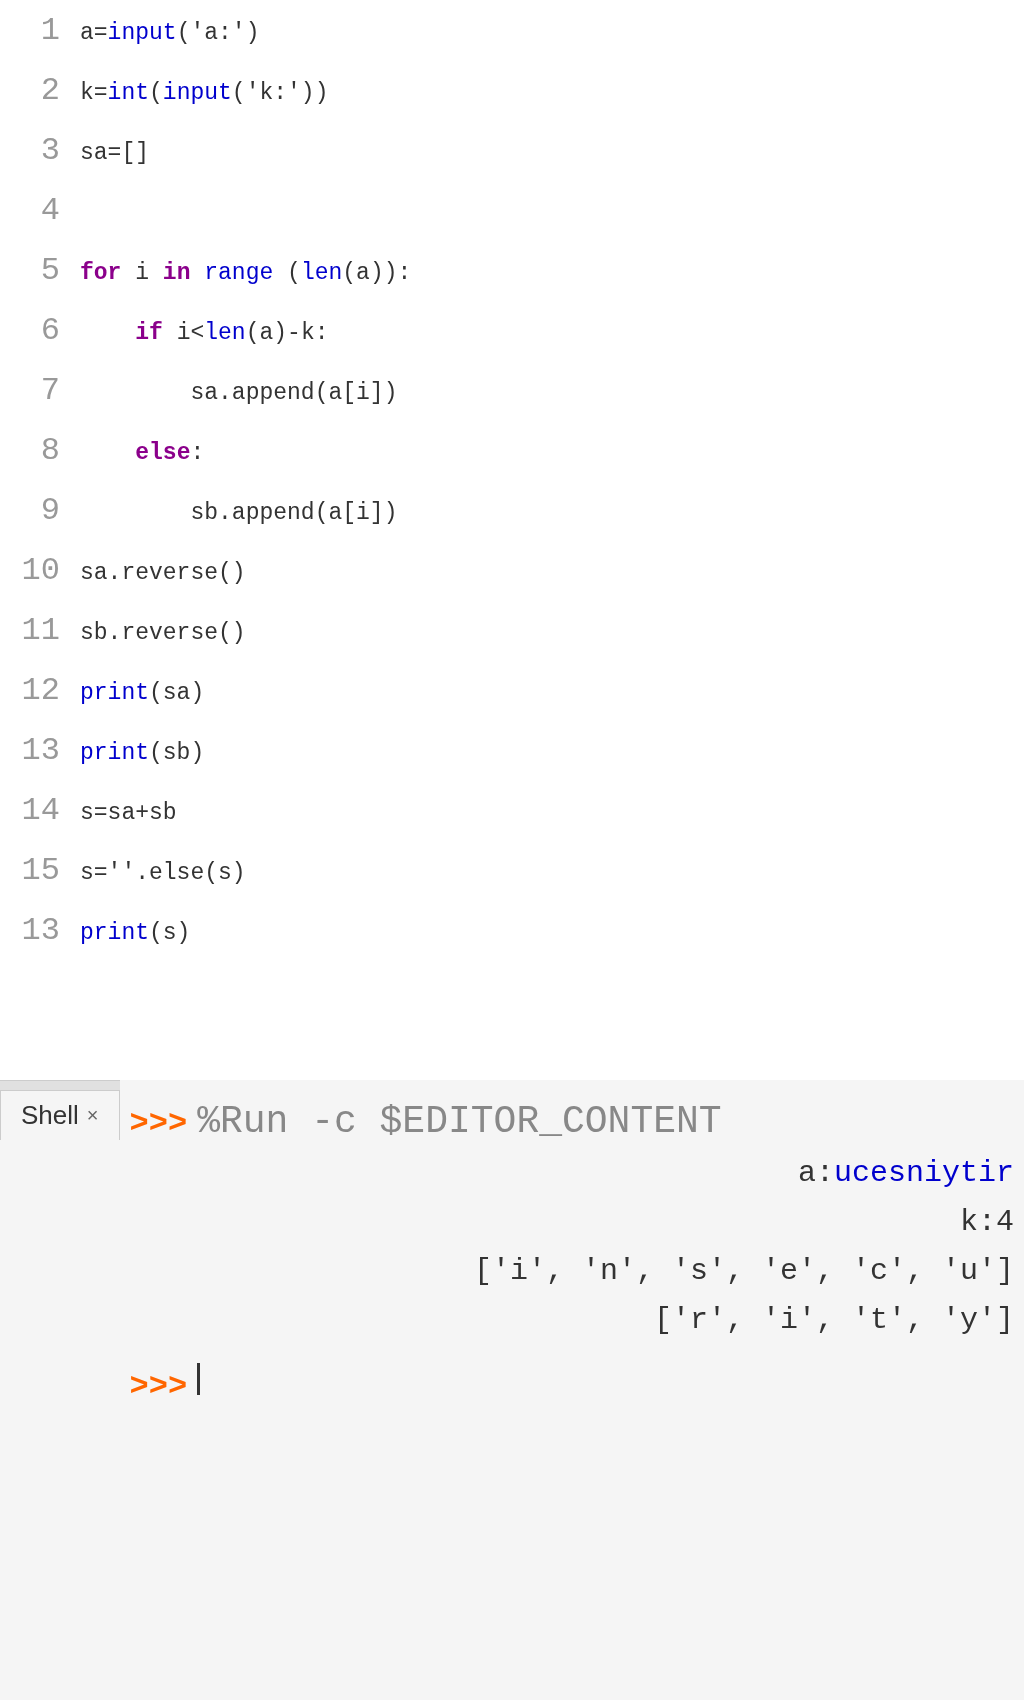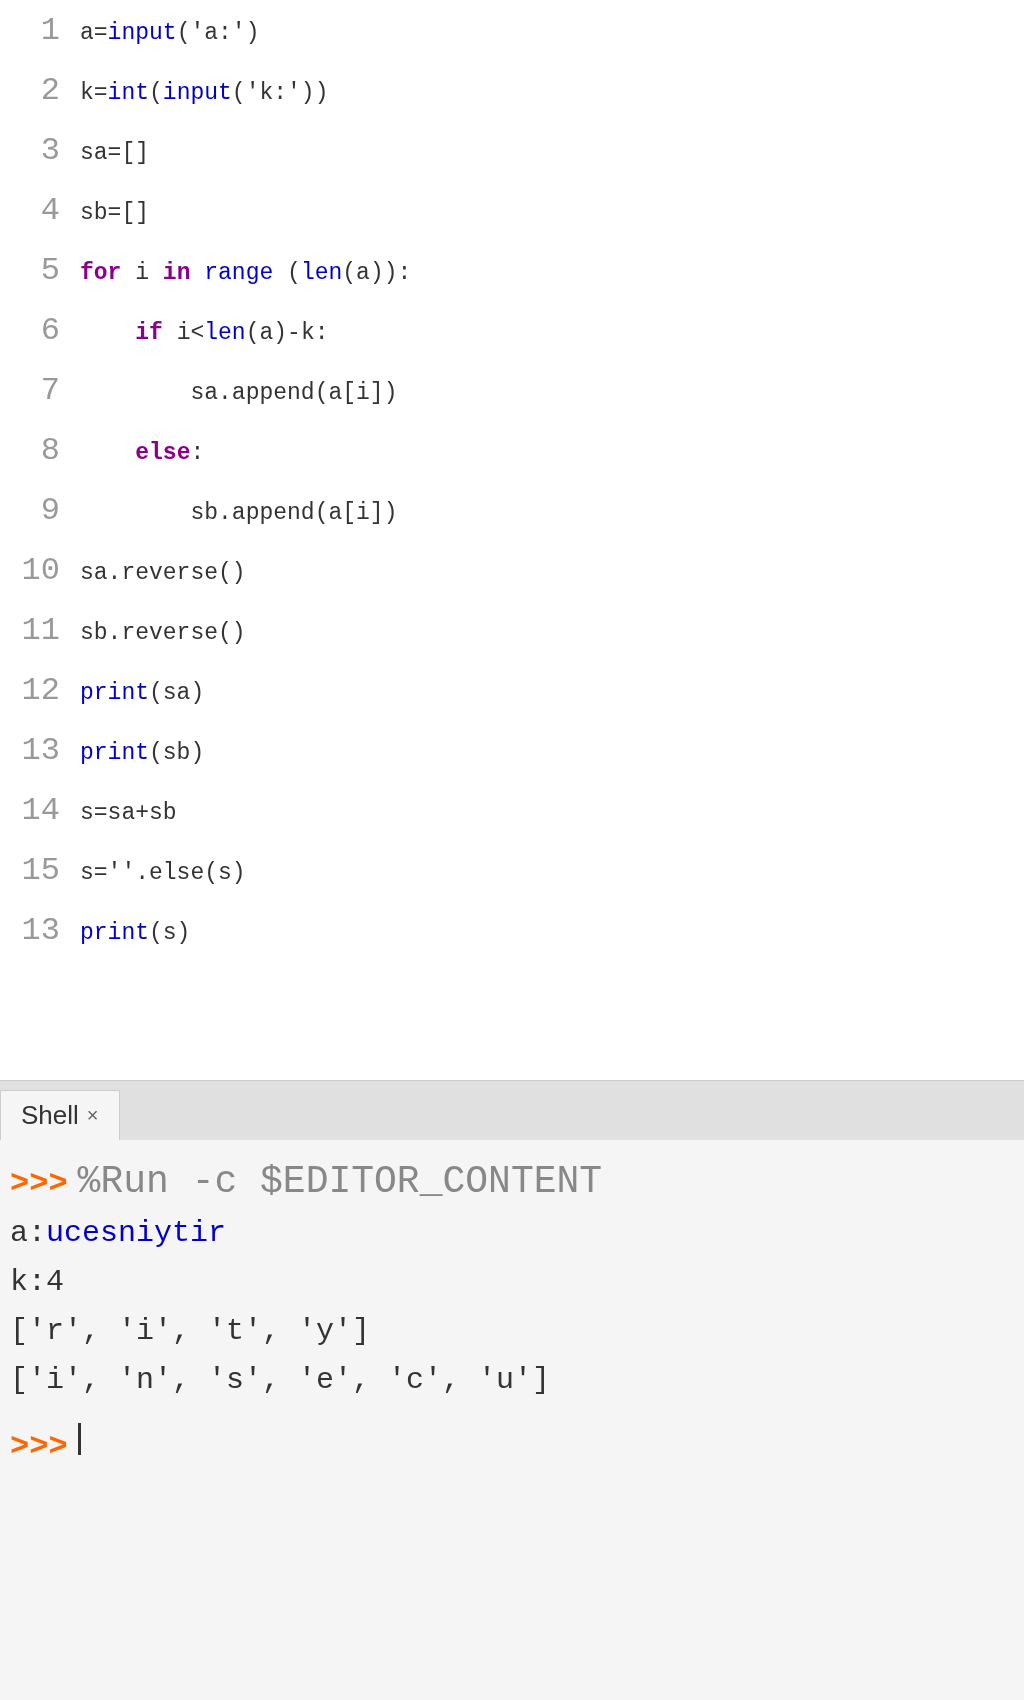--- a/index.html
+++ b/index.html
@@ -133,21 +133,21 @@
       vertical-align: middle;
       animation: blink 1s step-end infinite;
     }
 
     @keyframes blink {
       50% { opacity: 0; }
     }
 
     .shell-panel {
       display: flex;
-      flex-direction: column;
+      flex-direction: row;
       height: 620px;
       background: #f5f5f5;
     }
   </style>
 </head>
 <body>
 
 <div class="editor-area">
   <div class="code-container" id="code-lines">
   <div class="code-line">
@@ -157,21 +157,20 @@
       <div class="code-line">
         <span class="line-number">2</span>
         <span class="line-content"><span class="plain">k=</span><span class="builtin">int</span><span class="plain">(</span><span class="builtin">input</span><span class="plain">('k:'))</span></span>
       </div>
       <div class="code-line">
         <span class="line-number">3</span>
         <span class="line-content"><span class="plain">sa=[]</span></span>
       </div>
       <div class="code-line">
         <span class="line-number">4</span>
-        <span class="line-content"><span class="plain">sb=[]</span></span>
       </div>
       <div class="code-line">
         <span class="line-number">5</span>
         <span class="line-content"><span class="kw">for</span><span class="plain"> i </span><span class="kw">in</span><span class="plain"> </span><span class="builtin">range</span><span class="plain"> (</span><span class="builtin">len</span><span class="plain">(a)):</span></span>
       </div>
       <div class="code-line">
         <span class="line-number">6</span>
         <span class="line-content"><span class="plain">    </span><span class="kw">if</span><span class="plain"> i&lt;</span><span class="builtin">len</span><span class="plain">(a)-k:</span></span>
       </div>
       <div class="code-line">
@@ -222,27 +221,27 @@
     <div class="shell-tab">
       <span>Shell</span>
       <span class="close-btn">×</span>
     </div>
   </div>
   <div class="shell-output">
     <div class="shell-prompt-line">
       <span class="prompt">&gt;&gt;&gt;</span>
       <span class="shell-command">%Run -c $EDITOR_CONTENT</span>
     </div>
-    <div style="">
+    <div style=" text-align: right;">
       <div class="shell-output-text">
         a:<span class="shell-link">ucesniytir</span>
       </div>
       <div class="shell-output-text">k:4</div>
+      <div class="shell-output-text">['i', 'n', 's', 'e', 'c', 'u']</div>
       <div class="shell-output-text">['r', 'i', 't', 'y']</div>
-      <div class="shell-output-text">['i', 'n', 's', 'e', 'c', 'u']</div>
     </div>
     <div style="margin-top: 20px;">
       <div class="shell-prompt-line">
         <span class="prompt">&gt;&gt;&gt;</span>
         <span class="cursor"></span>
       </div>
     </div>
   </div>
 </div>
 

